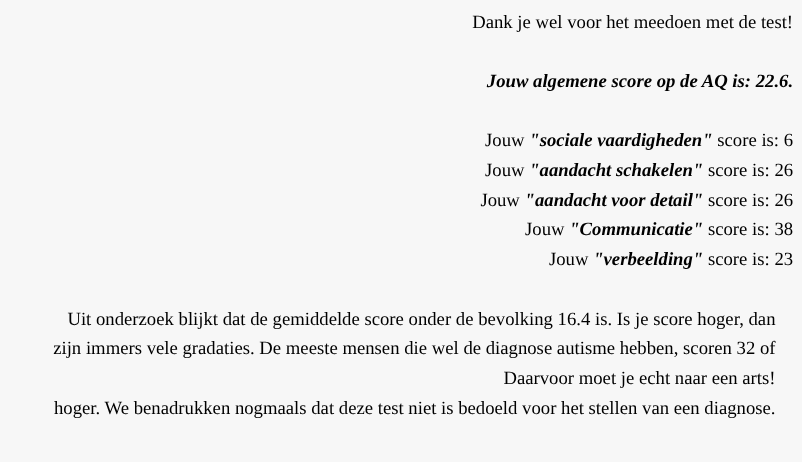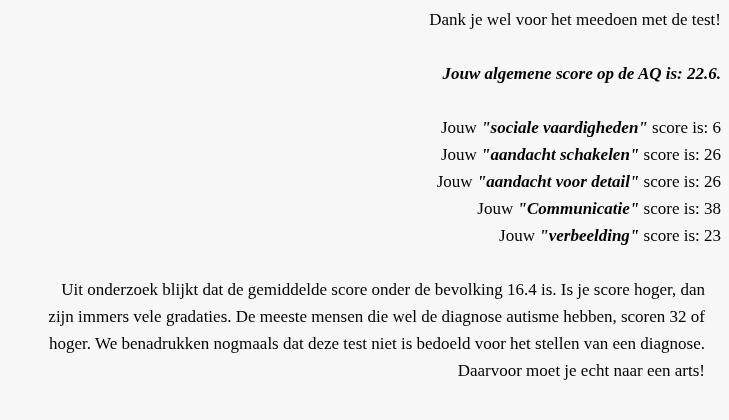--- a/index.html
+++ b/index.html
@@ -39,17 +39,17 @@
     <div class="score-line"><span>Jouw </span><span class="cat">"sociale vaardigheden"</span><span> score is: </span><span>6</span></div>
     <div class="score-line"><span>Jouw </span><span class="cat">"aandacht schakelen"</span><span> score is: </span><span>26</span></div>
     <div class="score-line"><span>Jouw </span><span class="cat">"aandacht voor detail"</span><span> score is: </span><span>26</span></div>
     <div class="score-line"><span>Jouw </span><span class="cat">"Communicatie"</span><span> score is: </span><span>38</span></div>
     <div class="score-line"><span>Jouw </span><span class="cat">"verbeelding"</span><span> score is: </span><span>23</span></div>
   </div>
 
   <div class="explanation">
     <div class="exp-line">Uit onderzoek blijkt dat de gemiddelde score onder de bevolking 16.4 is. Is je score hoger, dan</div>
     <div class="exp-line">zijn immers vele gradaties. De meeste mensen die wel de diagnose autisme hebben, scoren 32 of</div>
+    <div class="exp-line">Daarvoor moet je echt naar een arts!</div>
     <div class="exp-line">hoger. We benadrukken nogmaals dat deze test niet is bedoeld voor het stellen van een diagnose.</div>
-    <div class="exp-line">Daarvoor moet je echt naar een arts!</div>
   </div>
 
 </div>
 
 </body></html>

